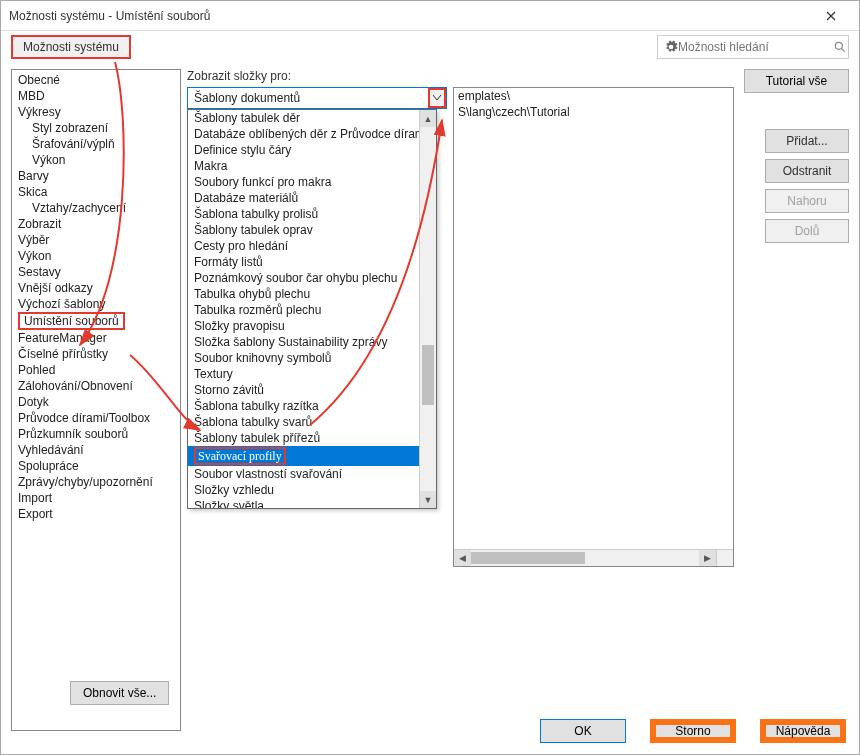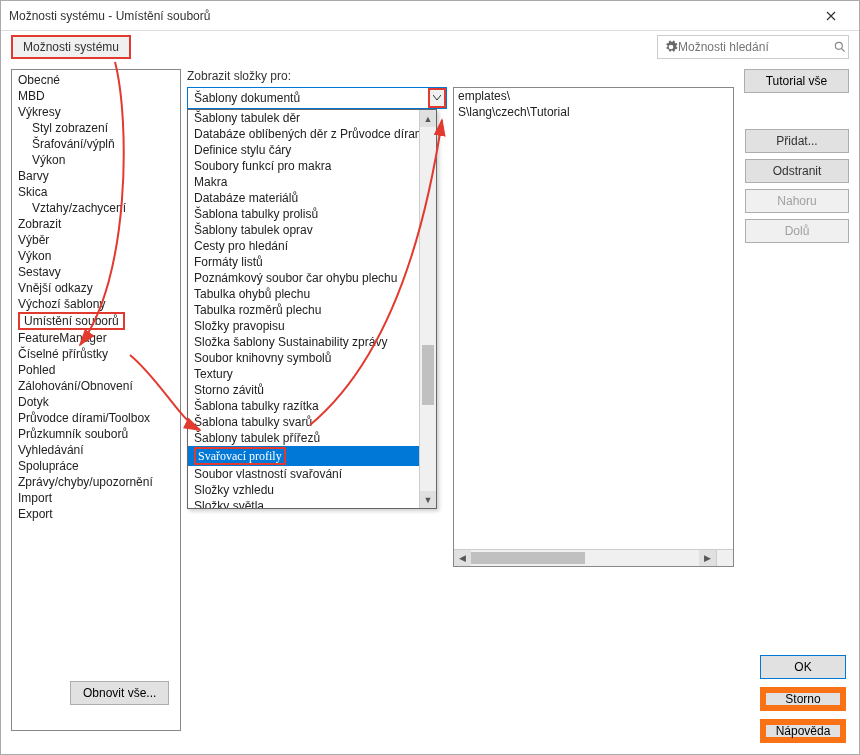--- a/index.html
+++ b/index.html
@@ -41,29 +41,29 @@
     .dd-sb-track { flex: 1; position: relative; }
     .dd-sb-thumb { position: absolute; left: 2px; right: 2px; top: 60%; height: 60px; background: #c0c0c0; }
 
     .path-box { position: absolute; left: 266px; top: 18px; right: 115px; height: 480px; border: 1px solid #888; background: #fff; overflow: hidden; }
     .path-line { padding: 1px 4px; color: #222; white-space: nowrap; font-size: 12px; }
     .path-scroll-h { position: absolute; bottom: 0; left: 0; right: 17px; height: 17px; background: #f0f0f0; border-top: 1px solid #ccc; display: flex; }
     .path-sb-btn { width: 17px; background: #e0e0e0; display: flex; align-items: center; justify-content: center; font-size: 9px; color: #555; }
     .path-sb-track { flex: 1; position: relative; }
     .path-sb-thumb { position: absolute; top: 2px; bottom: 2px; left: 0; width: 50%; background: #c0c0c0; }
     .path-corner { position: absolute; right: 0; bottom: 0; width: 17px; height: 17px; background: #f0f0f0; border-left: 1px solid #ccc; border-top: 1px solid #ccc; }
-    .btn-col2 { position: absolute; right: 0; top: 60px; width: 104px; display: flex; flex-direction: column; gap: 6px; }
+    .btn-col2 { position: absolute; right: 0; top: 60px; width: 84px; display: flex; flex-direction: column; gap: 6px; }
     .btn { height: 24px; border: 1px solid #adadad; background: #e1e1e1; color: #333; cursor: pointer; display: flex; align-items: center; justify-content: center; }
     .btn.disabled { color: #a0a0a0; background: #f0f0f0; cursor: default; }
     .edit-all-btn { position: absolute; right: 0; top: 18px; width: 105px; height: 24px; border: 1px solid #adadad; background: #e1e1e1; display: flex; align-items: center; justify-content: center; cursor: pointer; }
 
     .bottom-left { position: absolute; left: 70px; bottom: 50px; }
     .restore-btn { height: 24px; padding: 0 12px; border: 1px solid #adadad; background: #e1e1e1; cursor: pointer; }
 
-    .dialog-buttons { position: absolute; right: 14px; bottom: 12px; display: flex; gap: 8px; flex-direction: column; }
+    .dialog-buttons { position: absolute; right: 14px; bottom: 12px; display: flex; gap: 24px; }
     .dlg-btn { height: 24px; width: 86px; border: 6px solid #f97316; background: #e1e1e1; cursor: pointer; display: flex; align-items: center; justify-content: center; }
     .dlg-btn.primary { border: 1px solid #0078d7; }
 
     
     svg.annot { position: absolute; top: 0; left: 0; pointer-events: none; z-index: 50; }
   </style>
 </head>
 <body>
 
 <div class="window">
@@ -137,22 +137,22 @@
           <span class="combo-arrow">
             <svg width="8" height="6" viewBox="0 0 8 6">
                 <path d="M0 0 L4 5 L8 0" fill="none" stroke="#333" stroke-width="1"></path>
               </svg>
           </span>
         </div>
         <div class="dropdown-list" id="dropdown">
           <div class="dropdown-item">Šablony tabulek děr</div>
             <div class="dropdown-item">Databáze oblíbených děr z Průvodce dírami</div>
             <div class="dropdown-item">Definice stylu čáry</div>
+            <div class="dropdown-item">Makra</div>
             <div class="dropdown-item">Soubory funkcí pro makra</div>
-            <div class="dropdown-item">Makra</div>
             <div class="dropdown-item">Databáze materiálů</div>
             <div class="dropdown-item">Šablona tabulky prolisů</div>
             <div class="dropdown-item">Šablony tabulek oprav</div>
             <div class="dropdown-item">Cesty pro hledání</div>
             <div class="dropdown-item">Formáty listů</div>
             <div class="dropdown-item">Poznámkový soubor čar ohybu plechu</div>
             <div class="dropdown-item">Tabulka ohybů plechu</div>
             <div class="dropdown-item">Tabulka rozměrů plechu</div>
             <div class="dropdown-item">Složky pravopisu</div>
             <div class="dropdown-item">Složka šablony Sustainability zprávy</div>

